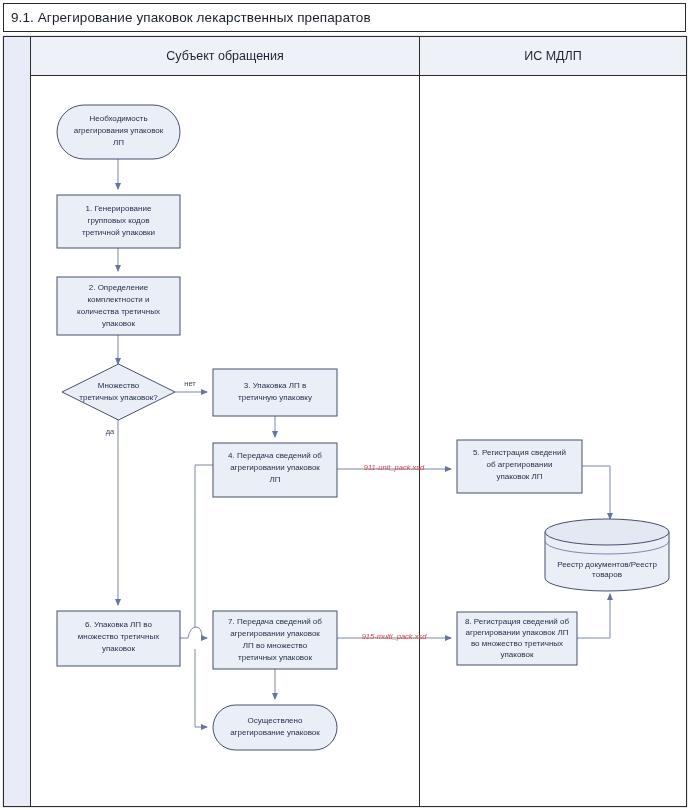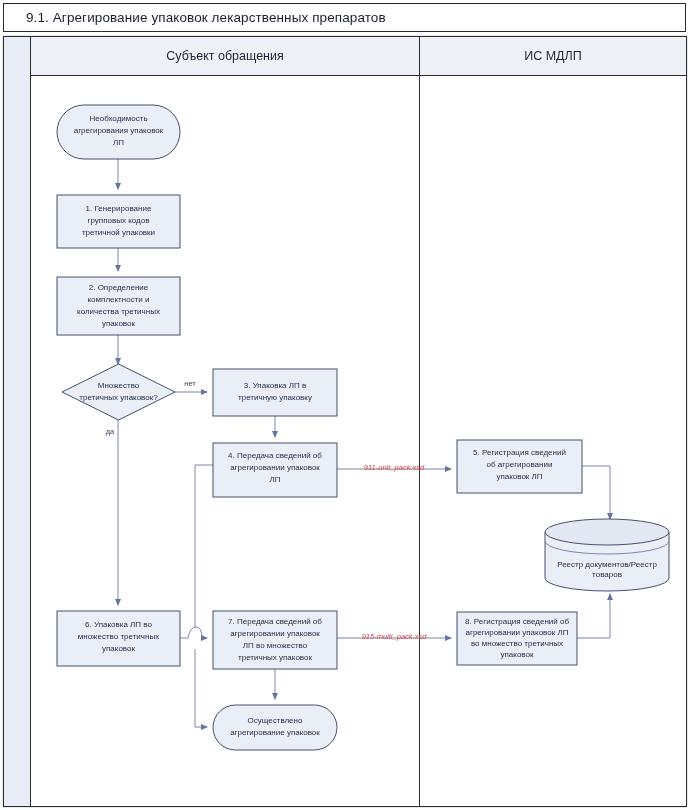--- a/index.html
+++ b/index.html
@@ -92,21 +92,21 @@
     position: absolute;
     left: 3px;
     top: 3px;
     width: 683px;
     height: 29px;
     box-sizing: border-box;
     border: 1px solid #2b2b2b;
     background: #ffffff;
     display: flex;
     align-items: center;
-    padding-left: 22px;
+    padding-left: 7px;
     font-size: 13.5px;
     color: #1a1f2b;
     letter-spacing: 0.1px;
   }
 </style>
 </head>
 <body>
 
 <div id="page">
 

